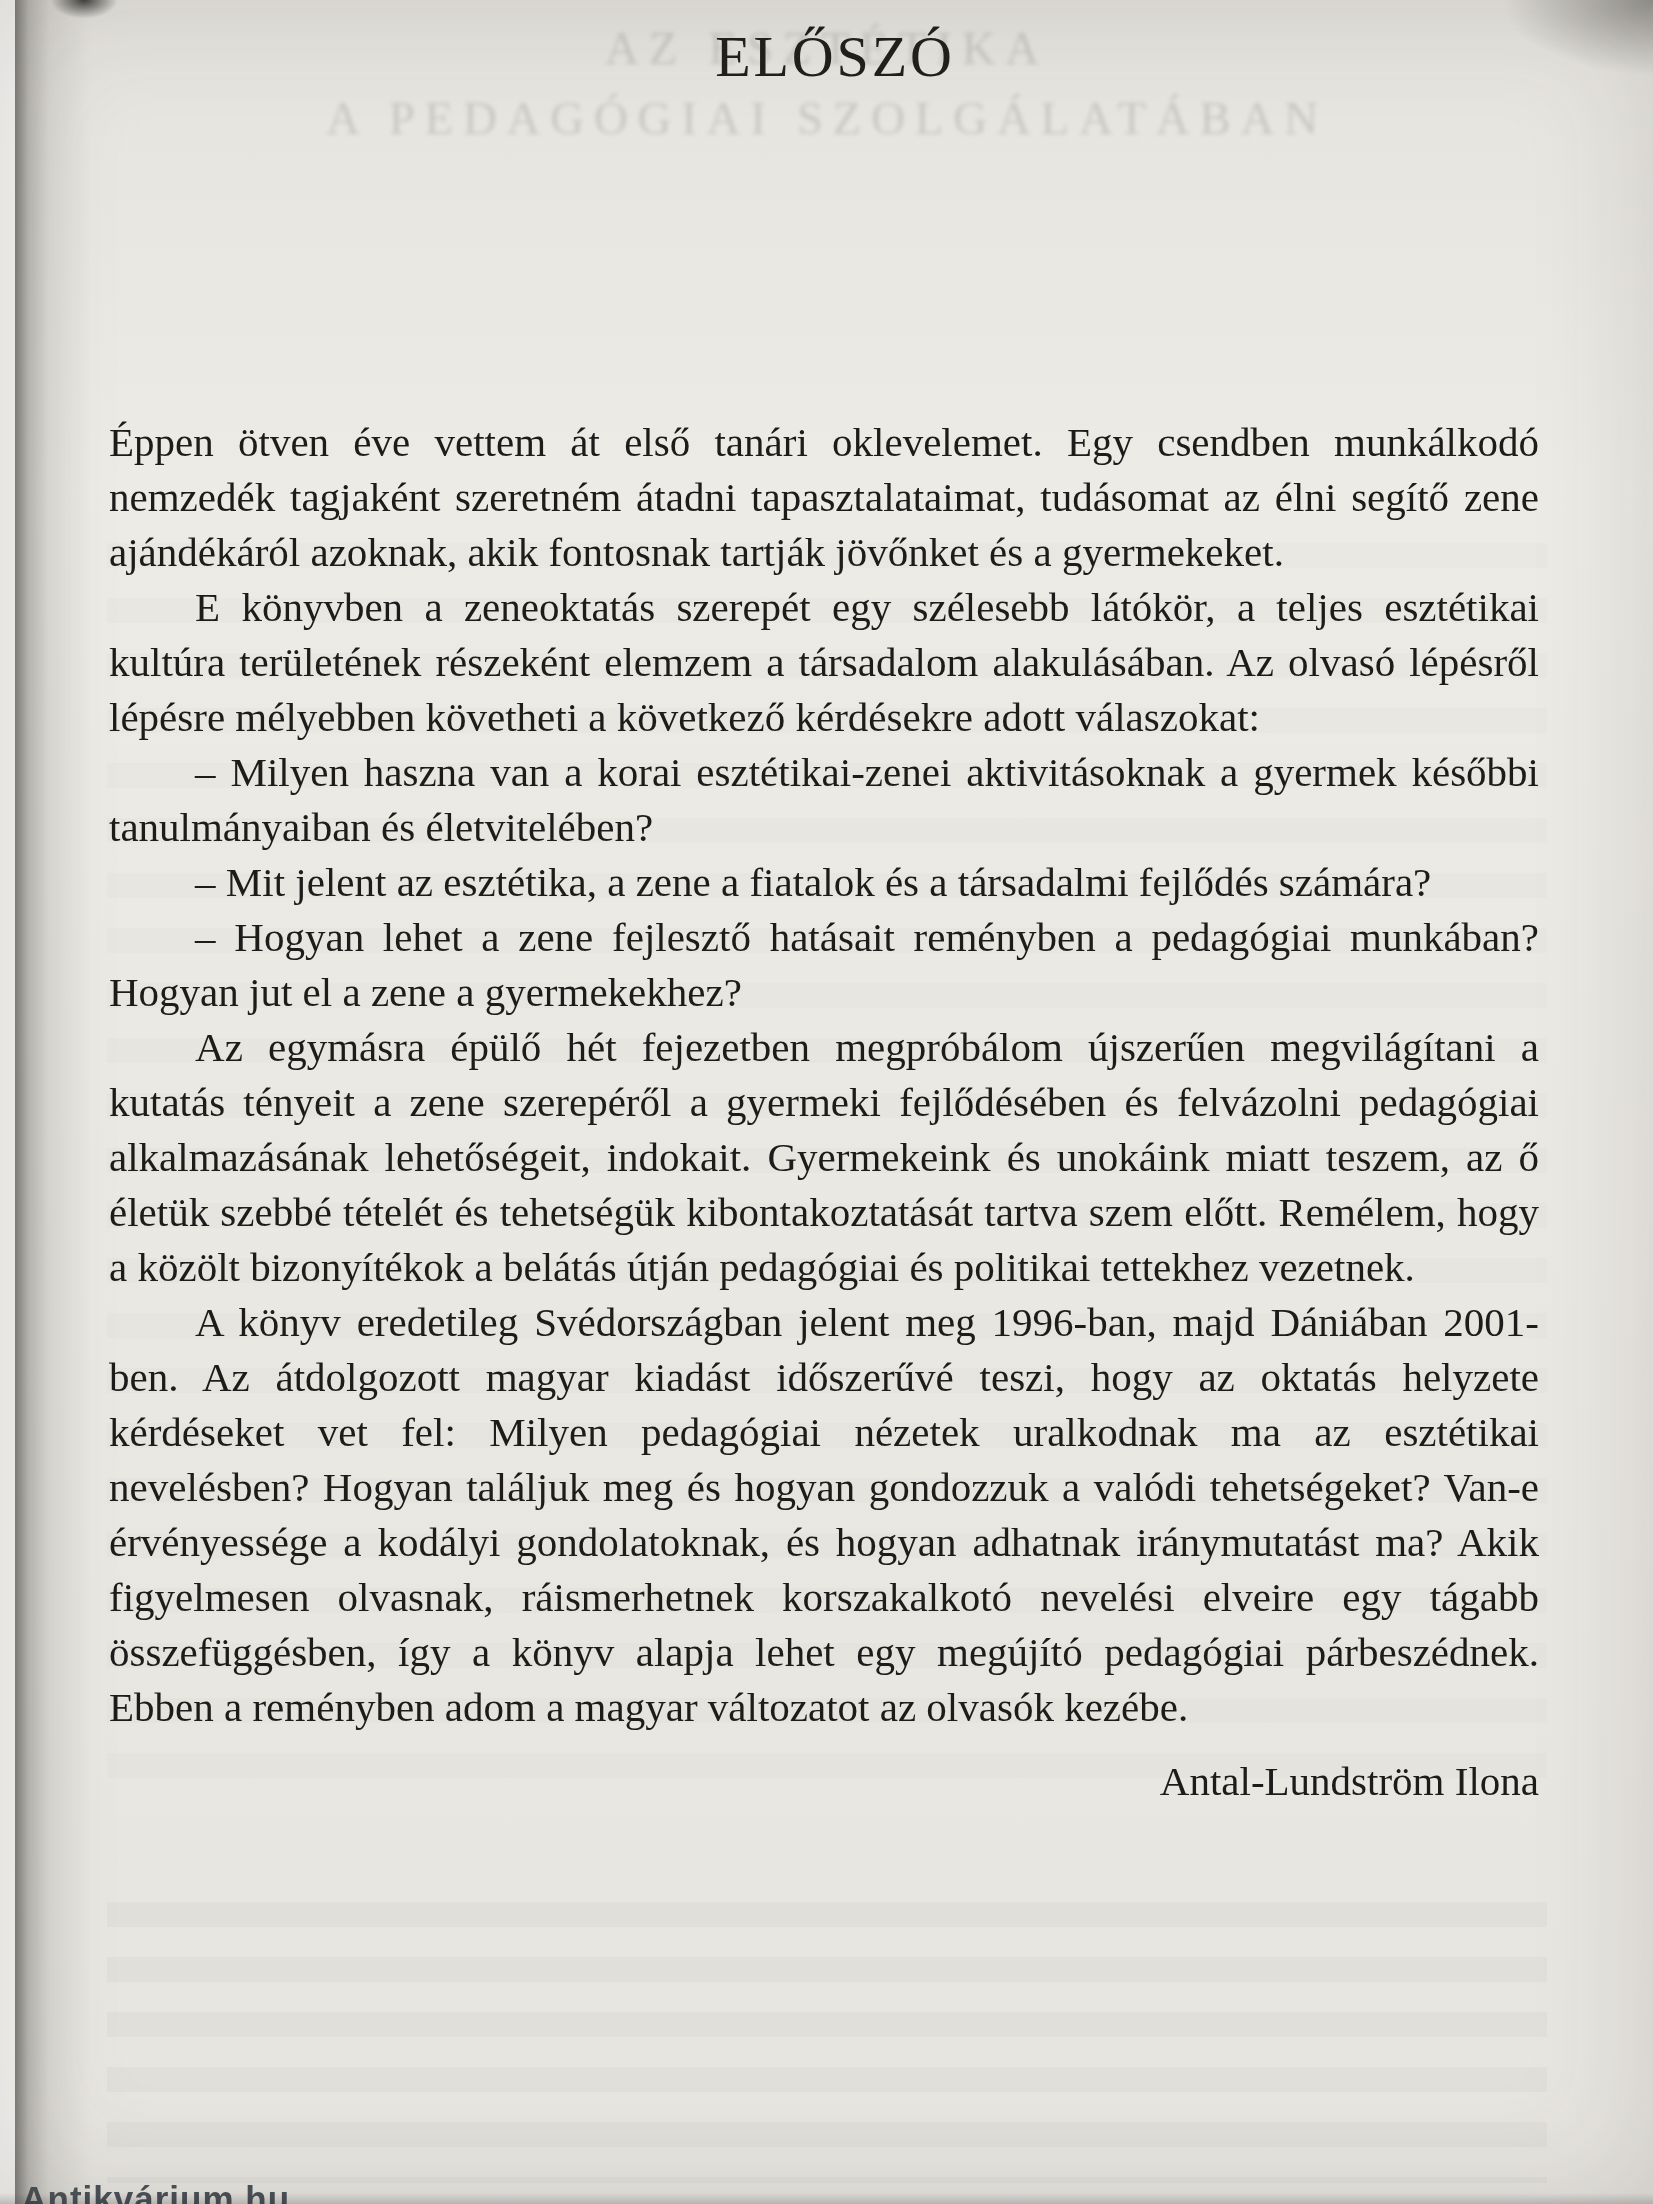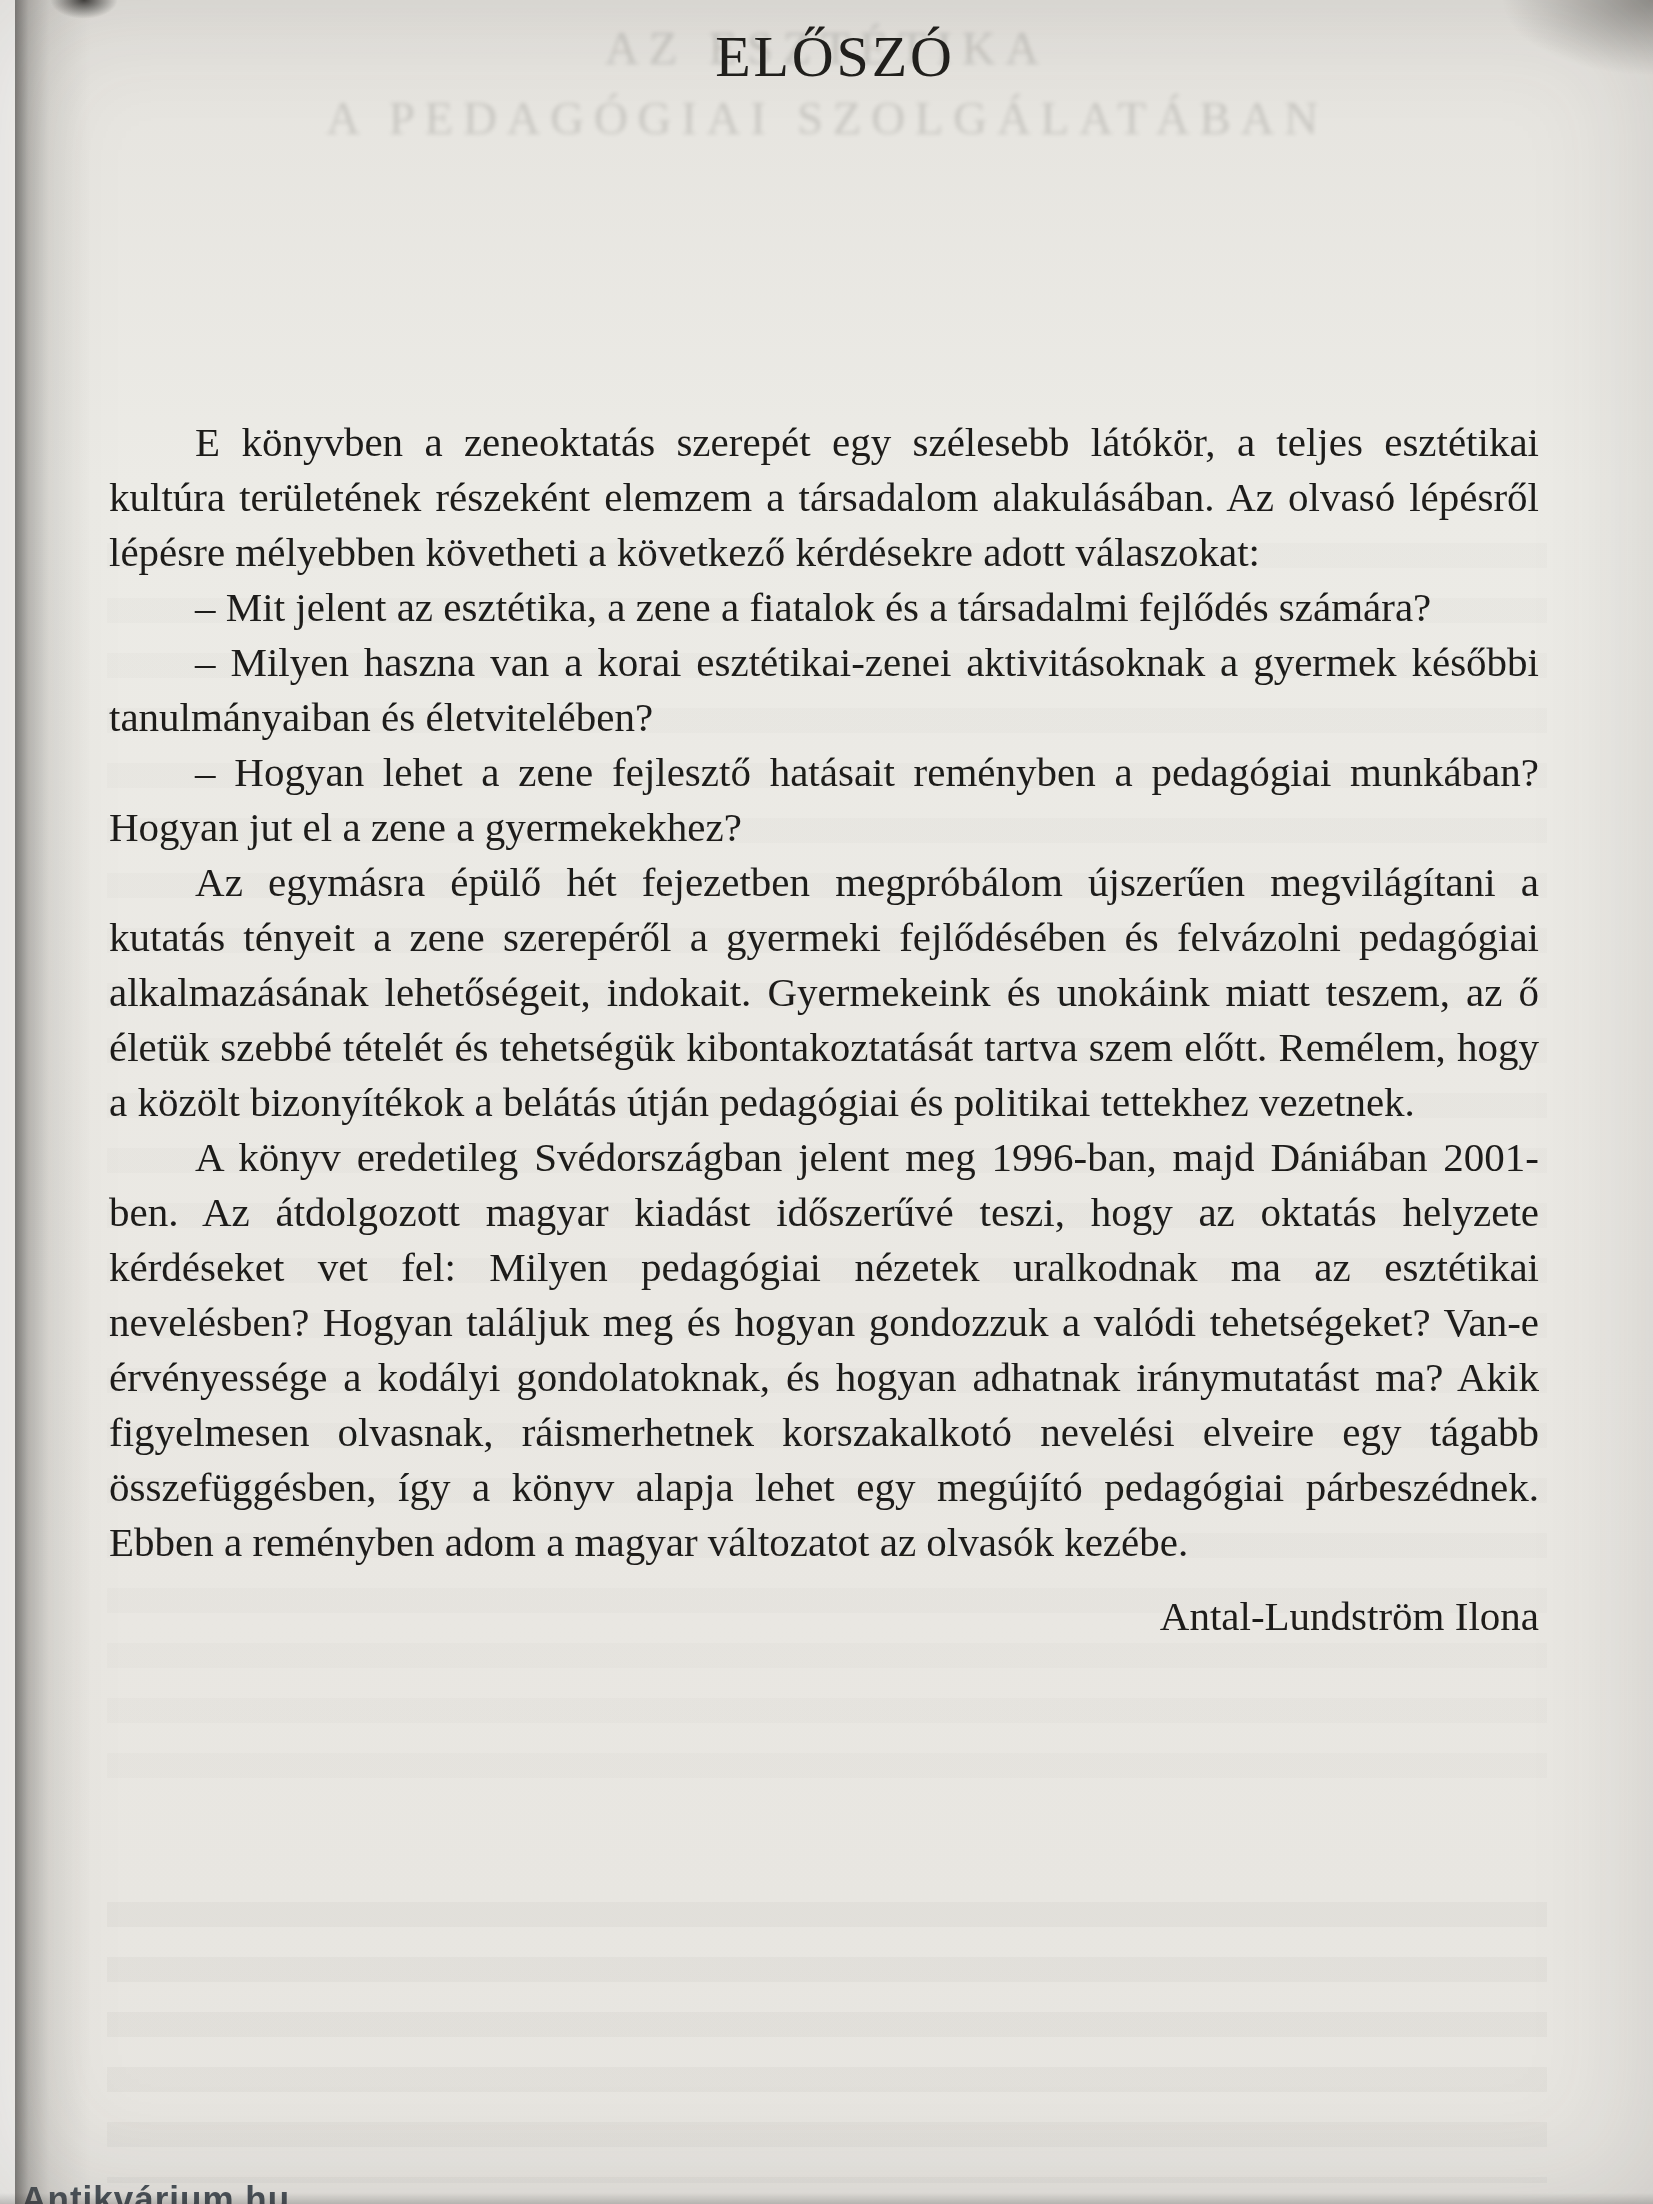--- a/index.html
+++ b/index.html
@@ -108,23 +108,24 @@
 <div class="sheet">
 
   <div class="ghost ghost1">AZ ESZTÉTIKA</div>
   <div class="ghost ghost2">A PEDAGÓGIAI SZOLGÁLATÁBAN</div>
   <div class="bleed bleed-mid"></div>
   <div class="bleed bleed-bottom"></div>
 
   <h1 class="title">ELŐSZÓ</h1>
 
   <div class="text-block">
+    <p>Éppen ötven éve vettem át első tanári oklevelemet. Egy csendben munkálkodó nemzedék tagjaként szeretném átadni tapasztalataimat, tudásomat az élni segítő zene ajándékáról azoknak, akik fontosnak tartják jövőnket és a gyermekeket.</p>
     <p class="ind">E könyvben a zeneoktatás szerepét egy szélesebb látókör, a teljes esztétikai kultúra területének részeként elemzem a társadalom alakulásában. Az olvasó lépésről lépésre mélyebben követheti a következő kérdésekre adott válaszokat:</p>
+    <p class="ind">– Milyen haszna van a korai esztétikai-zenei aktivitásoknak a gyermek későbbi tanulmányaiban és életvitelében?</p>
     <p class="ind">– Mit jelent az esztétika, a zene a fiatalok és a társadalmi fejlődés számára?</p>
-    <p class="ind">– Milyen haszna van a korai esztétikai-zenei aktivitásoknak a gyermek későbbi tanulmányaiban és életvitelében?</p>
     <p class="ind">– Hogyan lehet a zene fejlesztő hatásait reményben a pedagógiai munkában? Hogyan jut el a zene a gyermekekhez?</p>
     <p class="ind">Az egymásra épülő hét fejezetben megpróbálom újszerűen megvilágítani a kutatás tényeit a zene szerepéről a gyermeki fejlődésében és felvázolni pedagógiai alkalmazásának lehetőségeit, indokait. Gyermekeink és unokáink miatt teszem, az ő életük szebbé tételét és tehetségük kibontakoztatását tartva szem előtt. Remélem, hogy a közölt bizonyítékok a belátás útján pedagógiai és politikai tettekhez vezetnek.</p>
     <p class="ind">A könyv eredetileg Svédországban jelent meg 1996-ban, majd Dániában 2001-ben. Az átdolgozott magyar kiadást időszerűvé teszi, hogy az oktatás helyzete kérdéseket vet fel: Milyen pedagógiai nézetek uralkodnak ma az esztétikai nevelésben? Hogyan találjuk meg és hogyan gondozzuk a valódi tehetségeket? Van-e érvényessége a kodályi gondolatoknak, és hogyan adhatnak iránymutatást ma? Akik figyelmesen olvasnak, ráismerhetnek korszakalkotó nevelési elveire egy tágabb összefüggésben, így a könyv alapja lehet egy megújító pedagógiai párbeszédnek. Ebben a reményben adom a magyar változatot az olvasók kezébe.</p>
     <p class="signature">Antal-Lundström Ilona</p>
   </div>
 
   <div class="watermark">Antikvárium.hu</div>
 
   <div class="edge-white"></div>
   <div class="edge-shadow"></div>

